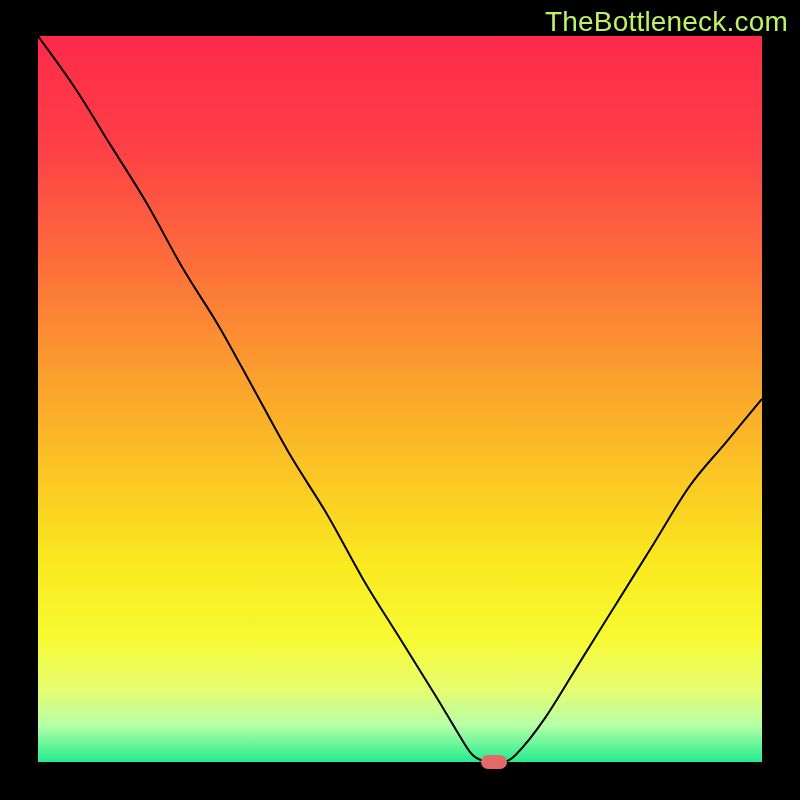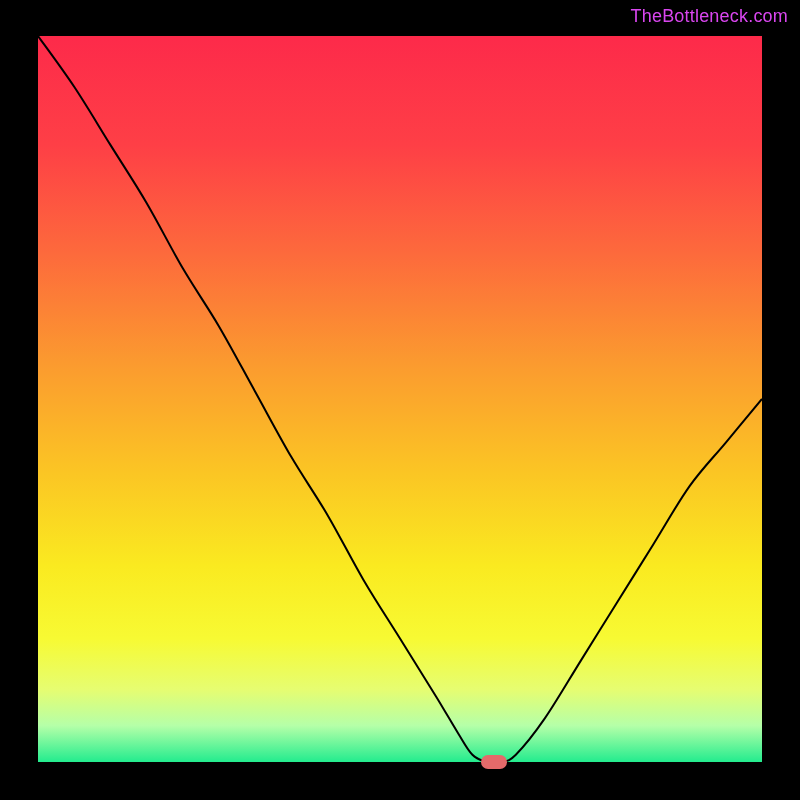--- a/index.html
+++ b/index.html
@@ -13,23 +13,23 @@
   .chart-container {
     position: relative;
     width: 800px;
     height: 800px;
     background: #000;
   }
   .watermark {
     position: absolute;
     top: 6px;
     right: 12px;
-    color: #d946ef;
+    color: #bef264;
     font-family: Arial, Helvetica, sans-serif;
-    font-size: 18px;
+    font-size: 28px;
     font-weight: 500;
     z-index: 10;
     letter-spacing: 0.2px;
   }
   .plot-area {
     position: absolute;
     left: 38px;
     top: 36px;
     width: 724px;
     height: 726px;

